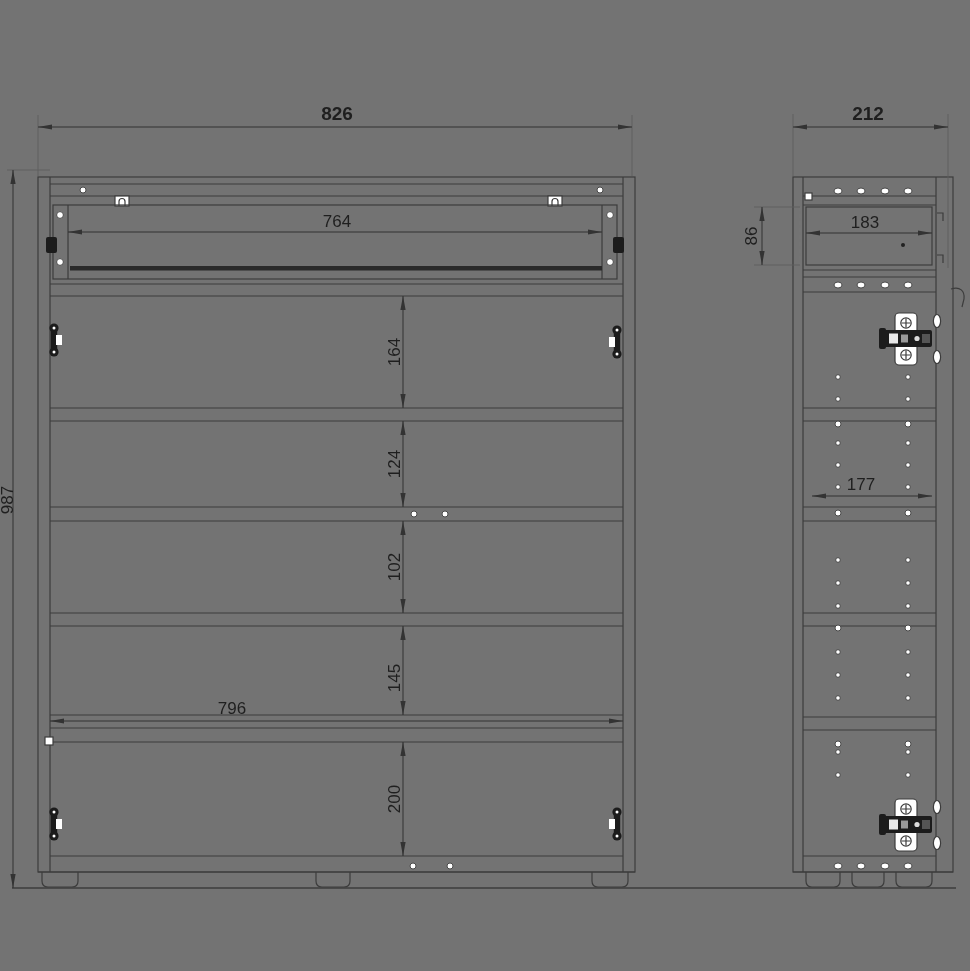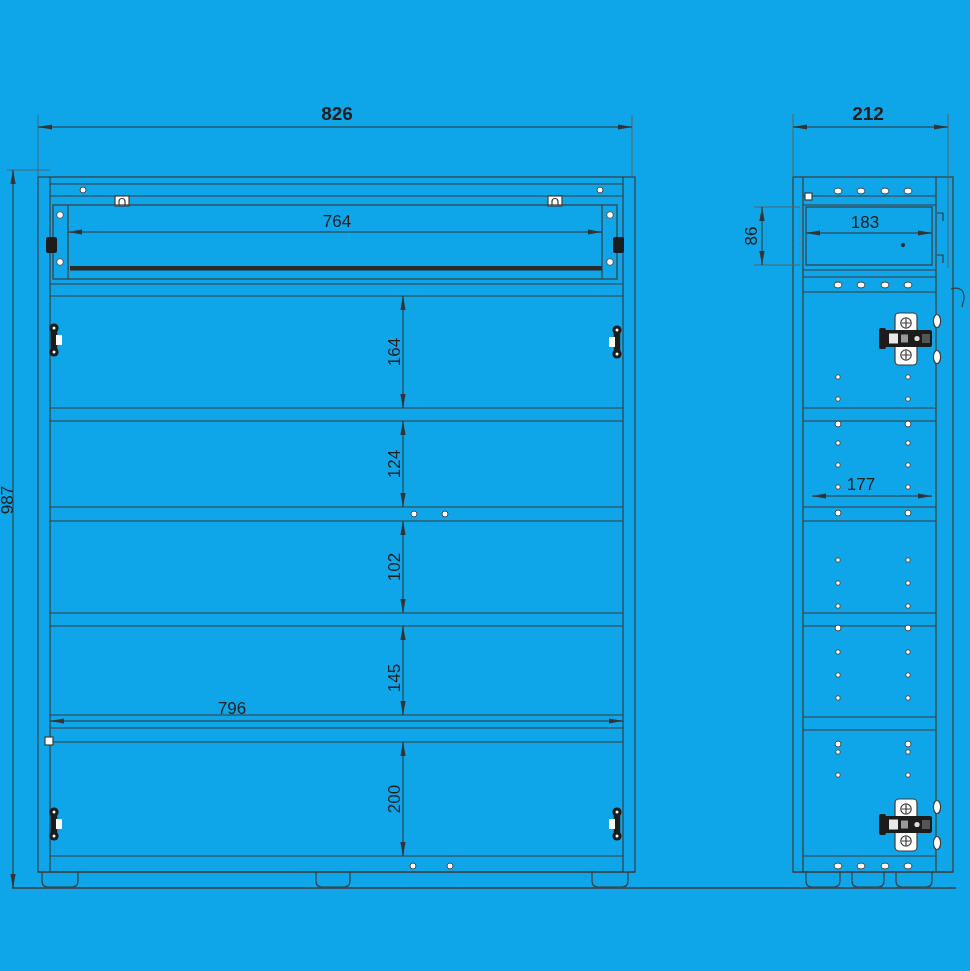--- a/index.html
+++ b/index.html
@@ -1,16 +1,16 @@
 <!DOCTYPE html>
 <html><head>
 <meta charset="utf-8">
 <style>
   html,body{margin:0;padding:0;background:#ffffff;}
-  .stage{width:970px;height:971px;position:relative;background:#0ea5e9;overflow:hidden;}
+  .stage{width:970px;height:971px;position:relative;background:#737373;overflow:hidden;}
   svg{display:block;}
   .ln{stroke:#3c3c3c;stroke-width:1.2;fill:none;}
   .lnf{stroke:#3c3c3c;stroke-width:1.2;fill:#ffffff;}
   .dash{stroke:#777;stroke-width:.9;fill:none;stroke-dasharray:4 3;}
   .dim{stroke:#333;stroke-width:1;fill:none;marker-start:url(#arr);marker-end:url(#arr);}
   .ext{stroke:#5d5d5d;stroke-width:.9;fill:none;}
   .dimtxt{font-family:"Liberation Sans",sans-serif;font-size:17px;fill:#1f1f1f;text-anchor:middle;}
   .dimbold{font-weight:700;font-size:19px;}
   .hole{stroke:#4a4a4a;stroke-width:1;fill:#fff;}
   .dark{fill:#1c1c1c;stroke:none;}

